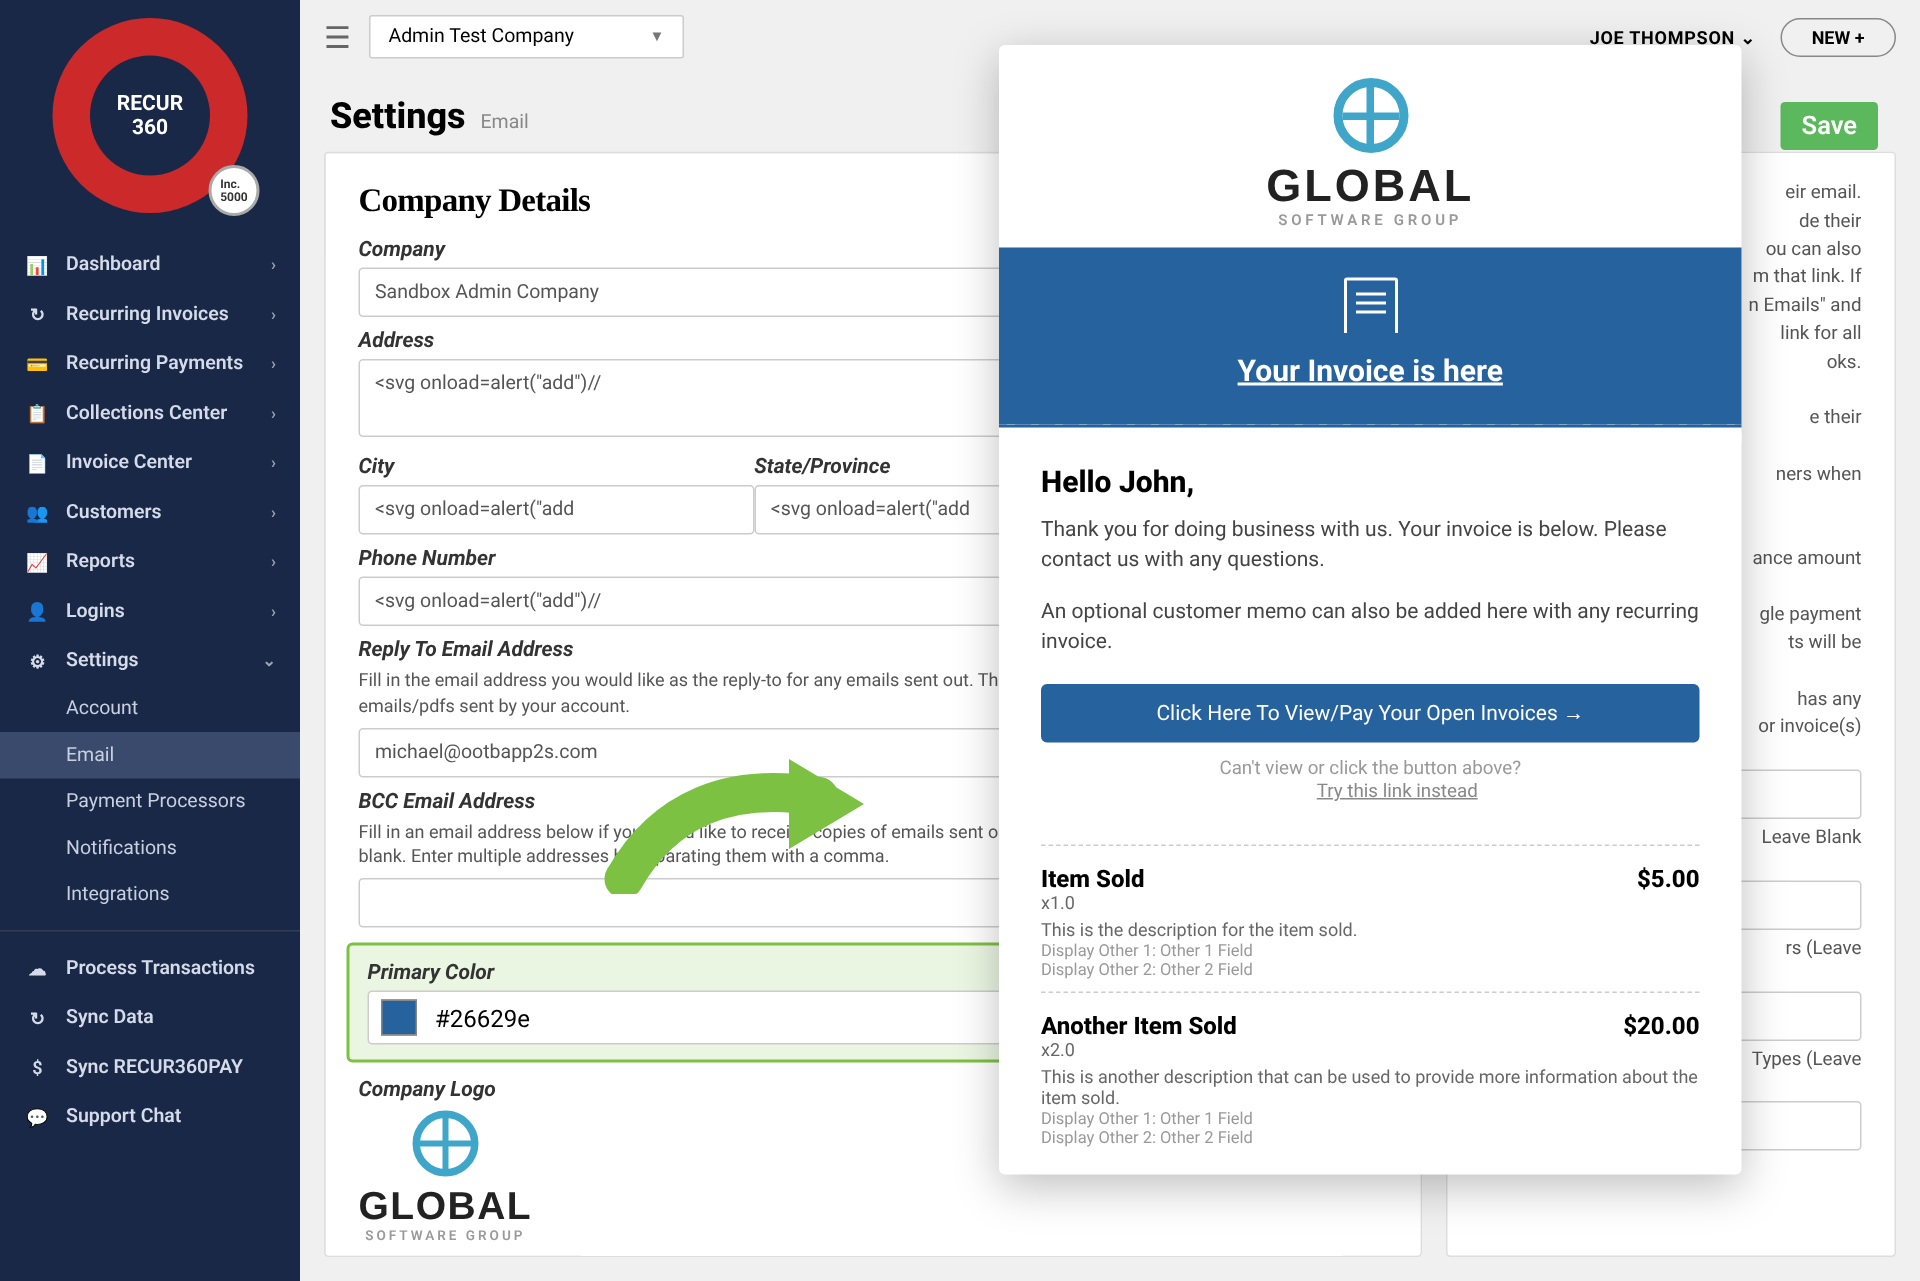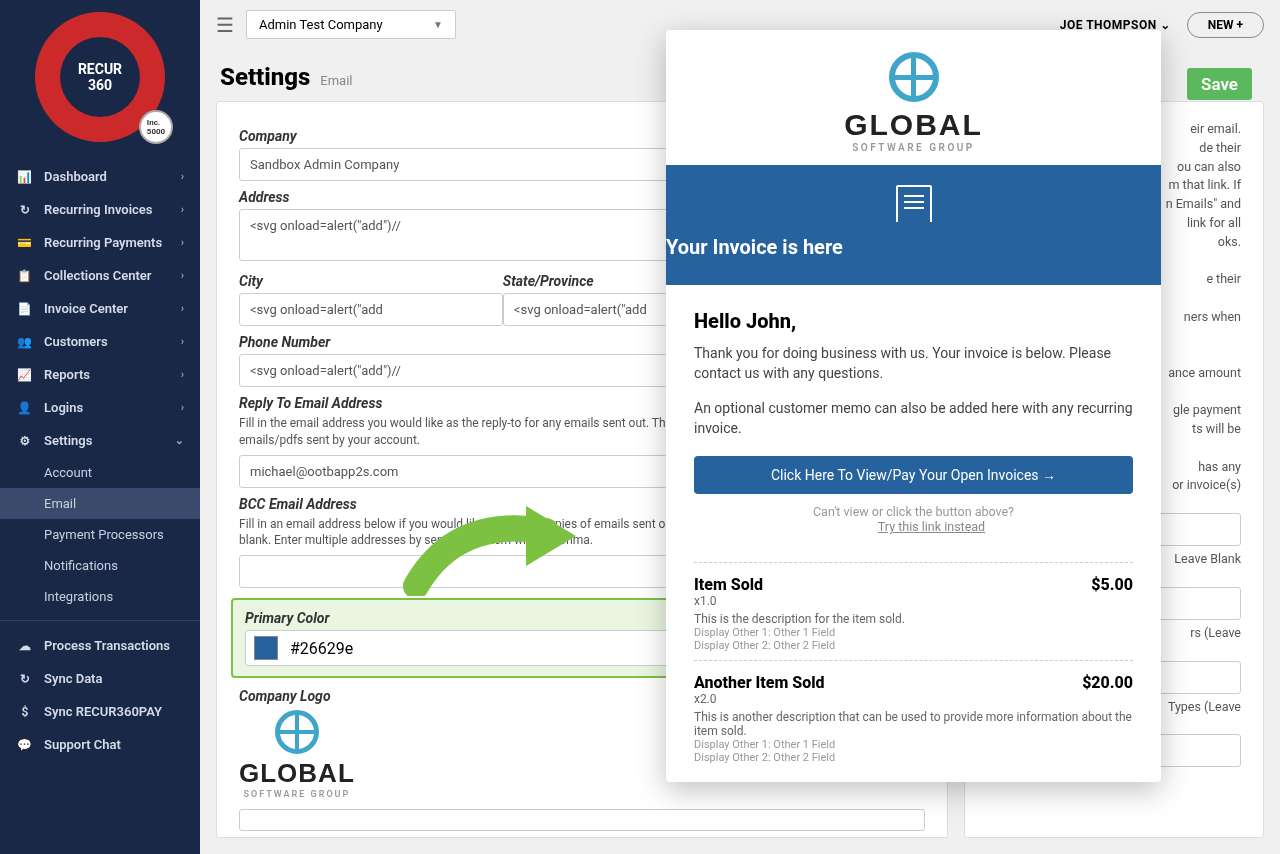--- a/index.html
+++ b/index.html
@@ -66,21 +66,21 @@
 
 
 .preview-overlay { position: absolute; top: 30px; left: 666px; width: 495px; background: #fff; box-shadow: 0 8px 30px rgba(0,0,0,0.25); border-radius: 4px; z-index: 20; padding-bottom: 10px; }
 .pv-logo { display: flex; flex-direction: column; align-items: center; padding: 22px 0 12px; }
 .pv-globe { width: 50px; height: 50px; border: 6px solid #3fa6c9; border-radius: 50%; position: relative; }
 .pv-globe::before, .pv-globe::after { content:''; position:absolute; background:#3fa6c9; }
 .pv-globe::before { width:5px; height:100%; left:50%; margin-left:-2.5px; }
 .pv-globe::after { width:100%; height:5px; top:50%; margin-top:-2.5px; }
 .pv-global-text { font-size: 30px; font-weight: 900; letter-spacing: 2px; color: #222; margin-top: 6px; font-family: Arial Black, sans-serif;}
 .pv-global-sub { font-size: 10px; color: #999; letter-spacing: 2.5px; font-weight: 600; }
-.pv-banner { background: #26629e; color: #fff; padding: 20px 0 26px; position: relative; }
+.pv-banner { background: #26629e; color: #fff; padding: 20px 0 26px; text-align: center; position: relative; text-decoration: underline; }
 .pv-banner::after { content:''; position:absolute; left:0;right:0;bottom:-10px;height:12px; background: linear-gradient(-45deg, #fff 8px, transparent 0), linear-gradient(45deg, #fff 8px, transparent 0); background-size: 16px 16px; background-repeat: repeat-x; }
 .receipt-icon { width: 36px; height: 40px; border: 2.5px solid #fff; margin: 0 auto 10px; position: relative; border-radius: 2px; }
 .receipt-icon::before { content:''; position:absolute; top:8px; left:6px; right:6px; height:2px; background:#fff; box-shadow: 0 6px 0 #fff, 0 12px 0 #fff; }
 .receipt-icon::after { content:''; position:absolute; left:-2.5px; right:-2.5px; bottom:-5px; height:6px; background: linear-gradient(-45deg, transparent 3px, #26629e 0), linear-gradient(45deg, transparent 3px, #26629e 0); background-size: 8px 8px; }
 .pv-banner h2 { font-size: 20px; font-weight: 700; }
 .pv-body { padding: 24px 28px 12px; }
 .pv-hello { font-size: 20px; font-weight: 800; margin-bottom: 10px; }
 .pv-p { font-size: 14px; color: #444; margin-bottom: 14px; line-height: 1.45; }
 .pv-cta { display: block; background: #26629e; color: #fff; text-align: center; padding: 11px; border-radius: 4px; font-size: 14px; margin: 18px 0 10px; cursor: pointer; }
 .pv-help { text-align: center; font-size: 12.5px; color: #999; }
@@ -196,20 +196,21 @@
     <button class="save-btn">Save</button>
 
     <div class="page-header">
       <h1>Settings</h1>
       <span class="sub">Email</span>
     </div>
 
     <div class="content-row">
 
       <div class="panel left">
+        <div class="section-title">Company Details</div>
 
         <div class="field-label">Company</div>
         <input class="input" value="Sandbox Admin Company" style="">
 
         <div class="field-label">Address</div>
         <textarea class="input" style="height: 52px; resize: none;">&lt;svg onload=alert("add")//</textarea>
 
         <div class="input-row">
           <div>
             <div class="field-label">City</div>

